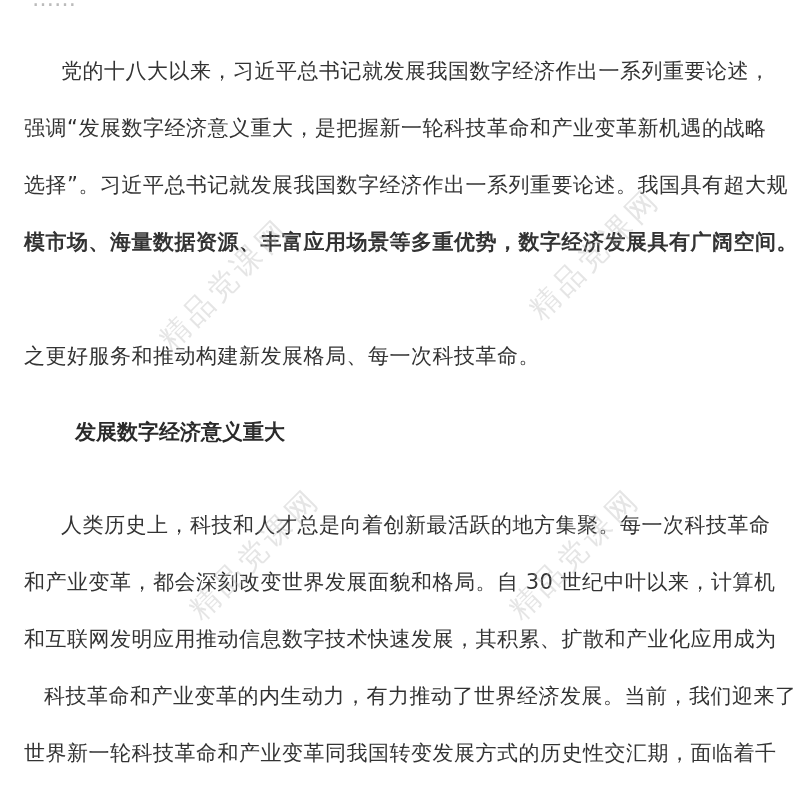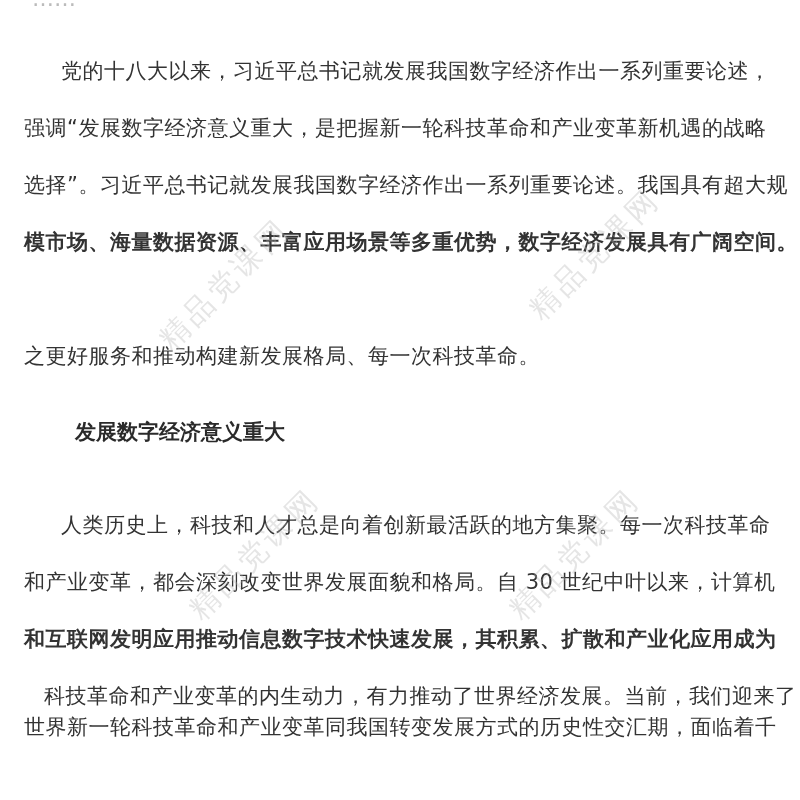--- a/index.html
+++ b/index.html
@@ -22,21 +22,21 @@
   <div class="line indent" style="top:56px;">党的十八大以来，习近平总书记就发展我国数字经济作出一系列重要论述，</div>
   <div class="line" style="top:113px;">强调“发展数字经济意义重大，是把握新一轮科技革命和产业变革新机遇的战略</div>
   <div class="line" style="top:170px;">选择”。习近平总书记就发展我国数字经济作出一系列重要论述。我国具有超大规</div>
   <div class="line" style="top:227px;font-weight:bold;">模市场、海量数据资源、丰富应用场景等多重优势，数字经济发展具有广阔空间。</div>
   <div class="line" style="top:341px;">之更好服务和推动构建新发展格局、每一次科技革命。</div>
 
   <div class="heading" style="top:417px;">发展数字经济意义重大</div>
 
   <div class="line indent" style="top:510px;">人类历史上，科技和人才总是向着创新最活跃的地方集聚。每一次科技革命</div>
   <div class="line" style="top:567px;">和产业变革，都会深刻改变世界发展面貌和格局。自 30 世纪中叶以来，计算机</div>
-  <div class="line" style="top:624px;font-weight:bold;">和互联网发明应用推动信息数字技术快速发展，其积累、扩散和产业化应用成为</div>
+  <div class="line" style="top:624px;">和互联网发明应用推动信息数字技术快速发展，其积累、扩散和产业化应用成为</div>
   <div class="line" style="top:681px;margin-left:20px;">科技革命和产业变革的内生动力，有力推动了世界经济发展。当前，我们迎来了</div>
-  <div class="line" style="top:712px;">世界新一轮科技革命和产业变革同我国转变发展方式的历史性交汇期，面临着千</div>
+  <div class="line" style="top:738px;">世界新一轮科技革命和产业变革同我国转变发展方式的历史性交汇期，面临着千</div>
 
   <div class="wm" style="left:150px; top:330px;">精品党课网</div>
   <div class="wm" style="left:520px; top:300px;">精品党课网</div>
   <div class="wm" style="left:180px; top:600px;">精品党课网</div>
   <div class="wm" style="left:500px; top:600px;">精品党课网</div>
 </div>
 
 </body></html>

